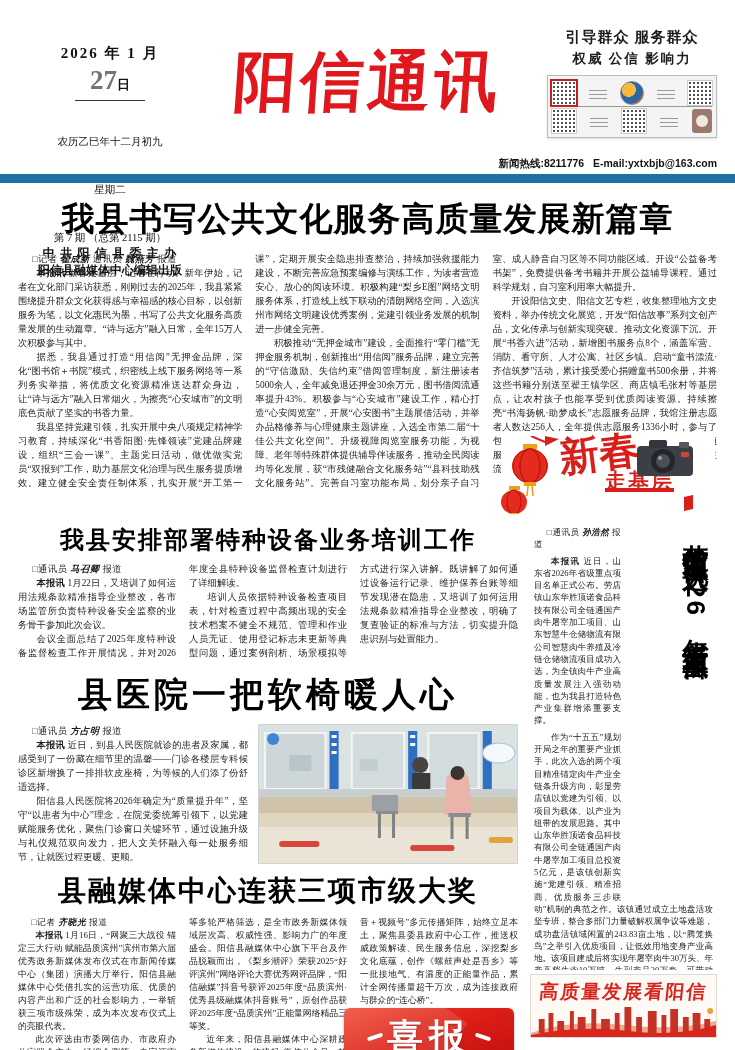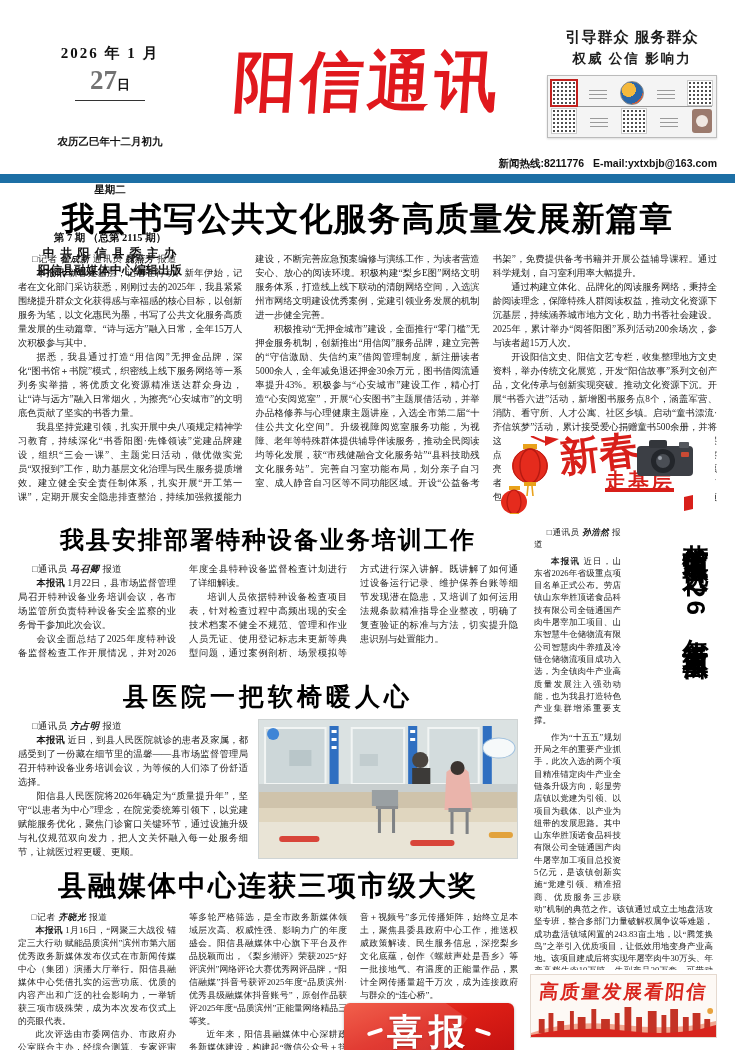--- a/index.html
+++ b/index.html
@@ -5,21 +5,21 @@
   html,body{margin:0;padding:0;background:#ffffff;}
   .page{position:relative;width:735px;height:1050px;background:#fff;overflow:hidden;
         font-family:"Liberation Serif",serif;color:#1c1c1c;}
   
   .masthead{position:relative;height:142px;margin-top:26px;}
   .mh-left{position:absolute;left:30px;top:18px;width:160px;text-align:center;color:#111;}
   .mh-date1{font-size:15px;font-weight:bold;letter-spacing:2px;}
   .mh-day{font-size:13px;font-weight:bold;margin-top:2px;}
   .mh-day b{font-size:27px;color:#737373;font-family:"Liberation Serif",serif;}
   .mh-rule{width:70px;border-top:1.5px solid #333;margin:4px auto 5px;}
-  .mh-small{font-size:10.5px;font-weight:bold;line-height:15px;margin-top:33px;}
+  .mh-small{font-size:10.5px;font-weight:normal;line-height:15px;margin-top:33px;}
   .mh-pub{font-size:12px;font-weight:bold;line-height:17px;margin-top:0;letter-spacing:1px;font-family:"Liberation Sans",sans-serif;}
   .mh-center{position:absolute;left:185px;right:185px;top:6px;text-align:center;}
   .mh-title{font-size:63px;line-height:98px;font-weight:bold;color:#e0181d;
             font-family:"Liberation Sans",sans-serif;letter-spacing:4px;
             transform:skewX(-4deg) scaleY(1.04);}
   .mh-pinyin{font-size:17px;letter-spacing:9px;color:#1a1a1a;margin-top:8px;font-weight:bold;}
   .mh-right{position:absolute;right:18px;top:2px;width:170px;text-align:center;}
   .mh-slogan1{font-size:15px;font-weight:bold;font-family:"Liberation Sans",sans-serif;letter-spacing:1px;}
   .mh-slogan2{font-size:13.5px;font-weight:bold;margin-top:3px;letter-spacing:2px;}
   .qr-panel{margin-top:7px;border:1px solid #bbb;background:#f4f4f4;padding:3px 4px;
@@ -41,21 +41,21 @@
       repeating-linear-gradient(0deg,#9a9a9a 0 1.5px,#f4f4f4 1.5px 4px);}
   .mh-contact{position:absolute;right:0;top:129px;white-space:nowrap;font-size:10.5px;
       font-weight:bold;font-family:"Liberation Sans",sans-serif;color:#111;}
   .blue-bar{height:9px;background:#1d6fa5;margin-top:6px;}
   
   .content{padding:0 18px;}
   .headline{font-family:"Liberation Sans",sans-serif;font-weight:bold;color:#000;
             text-align:center;}
   .h1{font-size:33px;letter-spacing:1px;margin:14px 0 10px;}
   .h2{font-size:24px;letter-spacing:2px;margin:2px 0 6px;}
-  .h3{font-size:25px;letter-spacing:4px;margin:16px 0 6px;}
+  .h3{font-size:34px;letter-spacing:4px;margin:8px 0 6px;}
   .h4{font-size:28px;letter-spacing:2px;margin:8px 0 6px;}
   .body-txt p{margin:0;text-indent:2em;text-align:justify;}
   .byline{text-indent:1.5em !important;letter-spacing:.5px;}
   .byline .nm{font-style:italic;font-weight:bold;}
   .lead{font-weight:bold;}
   .cols3{column-count:3;column-gap:13px;font-size:9.3px;line-height:14px;overflow:hidden;}
   .a1-cols{height:262px;position:relative;}
   
   .xc-badge{position:absolute;right:2px;bottom:-4px;width:214px;height:84px;background:#fff;}
   .xc-lan{position:absolute;}
@@ -154,21 +154,20 @@
   <div class="blue-bar" data-interactable="false"></div>
 
   <div class="content" data-interactable="false">
     <div class="headline h1" data-interactable="false">我县书写公共文化服务高质量发展新篇章</div>
     <div class="body-txt cols3 a1-cols" data-interactable="false">
       <p class="byline" data-interactable="false"><span data-interactable="false">□记者</span> <span class="nm" data-interactable="false">翟成新</span> <span data-interactable="false">通讯员</span> <span class="nm" data-interactable="false">魏燕芳</span> <span data-interactable="false">报道</span></p>
       <p data-interactable="false"><span class="lead" data-interactable="false">本报讯</span> <span data-interactable="false">新春走基层，记者在行动。新年伊始，记者在文化部门采访获悉，刚刚过去的2025年，我县紧紧围绕提升群众文化获得感与幸福感的核心目标，以创新服务为笔，以文化惠民为墨，书写了公共文化服务高质量发展的生动篇章。“诗与远方”融入日常，全年15万人次积极参与其中。</span></p>
       <p data-interactable="false">据悉，我县通过打造“用信阅”无押金品牌，深化“图书馆＋书院”模式，织密线上线下服务网络等一系列务实举措，将优质文化资源精准送达群众身边，让“诗与远方”融入日常烟火，为擦亮“心安城市”的文明底色贡献了坚实的书香力量。</p>
       <p data-interactable="false">我县坚持党建引领，扎实开展中央八项规定精神学习教育，持续深化“书香阳图·先锋领读”党建品牌建设，组织“三会一课”、主题党日活动，做优做实党员“双报到”工作，助力基层文化治理与民生服务提质增效。建立健全安全责任制体系，扎实开展“开工第一课”，定期开展安全隐患排查整治，持续加强救援能力建设，不断完善应急预案编修与演练工作，为读者营造安心、放心的阅读环境。积极构建“梨乡E图”网络文明服务体系，打造线上线下联动的清朗网络空间，入选滨州市网络文明建设优秀案例，党建引领业务发展的机制进一步健全完善。</p>
       <p data-interactable="false">积极推动“无押金城市”建设，全面推行“零门槛”无押金服务机制，创新推出“用信阅”服务品牌，建立完善的“守信激励、失信约束”借阅管理制度，新注册读者5000余人，全年减免退还押金30余万元，图书借阅流通率提升43%。积极参与“心安城市”建设工作，精心打造“心安阅览室”，开展“心安图书”主题展借活动，并举办品格修养与心理健康主题讲座，入选全市第二届“十佳公共文化空间”。升级视障阅览室服务功能，为视障、老年等特殊群体提供辅导伴读服务，推动全民阅读均等化发展，获“市残健融合文化服务站”“县科技助残文化服务站”。完善自习室功能布局，划分亲子自习室、成人静音自习区等不同功能区域。开设“公益备考书架”，免费提供备考书籍并开展公益辅导课程。通过科学规划，自习室利用率大幅提升。</p>
-      <p data-interactable="false">通过构建立体化、品牌化的阅读服务网络，秉持全龄阅读理念，保障特殊人群阅读权益，推动文化资源下沉基层，持续涵养城市地方文化，助力书香社会建设。2025年，累计举办“阅答阳图”系列活动200余场次，参与读者超15万人次。</p>
       <p data-interactable="false">开设阳信文史、阳信文艺专栏，收集整理地方文史资料，举办传统文化展览，开发“阳信故事”系列文创产品，文化传承与创新实现突破。推动文化资源下沉。开展“书香六进”活动，新增图书服务点8个，涵盖军营、消防、看守所、人才公寓、社区乡镇。启动“童书漂流·齐信筑梦”活动，累计接受爱心捐赠童书500余册，并将这些书籍分别送至翟王镇学区、商店镇毛张村等基层点，让农村孩子也能享受到优质阅读资源。持续擦亮“书海扬帆·助梦成长”志愿服务品牌，我馆注册志愿者人数达256人，全年提供志愿服务1336小时，参与了包括图书整理、阅读指导、参考咨询、活动策划等多项服务工作，已成为阅读推广的重要力量。被县级以上主流媒体报道164次，省级以上媒体报道42次。</p>
 
       <div class="xc-badge" data-interactable="false">
         <svg class="xc-lan" style="left:0;top:2px;" width="58" height="82" viewBox="0 0 58 82" data-interactable="false">
           <line x1="30" y1="0" x2="44" y2="6" stroke="#d81f1a" stroke-width="2"></line>
           <polygon points="44,0 58,3 44,10" fill="#d81f1a"></polygon>
           <rect x="22" y="8" width="14" height="5" fill="#e9a21b"></rect>
           <ellipse cx="29" cy="30" rx="18" ry="17" fill="#e52b1d"></ellipse>
           <ellipse cx="29" cy="30" rx="10" ry="17" fill="none" stroke="#b71a12" stroke-width="1.4"></ellipse>
           <ellipse cx="29" cy="30" rx="17" ry="17" fill="none" stroke="#b71a12" stroke-width="1"></ellipse>
@@ -197,32 +196,32 @@
   </div>
 
   <div class="main-row" data-interactable="false">
 
     <div class="left-col" data-interactable="false">
 
       <div data-interactable="false">
         <div class="headline h2" data-interactable="false">我县安排部署特种设备业务培训工作</div>
         <div class="body-txt cols3 a2-cols" data-interactable="false">
           <p class="byline" data-interactable="false"><span data-interactable="false">□通讯员</span> <span class="nm" data-interactable="false">马召卿</span> <span data-interactable="false">报道</span></p>
-          <p data-interactable="false"><span class="lead" data-interactable="false">本报讯</span> <span data-interactable="false">1月22日，县市场监督管理局召开特种设备业务培训会议，各市场监管所负责特种设备安全监察的业务骨干参加此次会议。</span></p>
+          <p data-interactable="false"><span class="lead" data-interactable="false">本报讯</span> <span data-interactable="false">1月22日，又培训了如何运用法规条款精准指导企业整改，各市场监管所负责特种设备安全监察的业务骨干参加此次会议。</span></p>
           <p data-interactable="false">会议全面总结了2025年度特种设备监督检查工作开展情况，并对2026年度全县特种设备监督检查计划进行了详细解读。</p>
           <p data-interactable="false">培训人员依据特种设备检查项目表，针对检查过程中高频出现的安全技术档案不健全不规范、管理和作业人员无证、使用登记标志未更新等典型问题，通过案例剖析、场景模拟等方式进行深入讲解。既讲解了如何通过设备运行记录、维护保养台账等细节发现潜在隐患，又培训了如何运用法规条款精准指导企业整改，明确了复查验证的标准与方法，切实提升隐患识别与处置能力。</p>
         </div>
       </div>
 
       <div data-interactable="false">
         <div class="headline h3" data-interactable="false">县医院一把软椅暖人心</div>
         <div class="a3-row" data-interactable="false">
           <div class="a3-text body-txt" data-interactable="false">
             <p class="byline" data-interactable="false"><span data-interactable="false">□通讯员</span> <span class="nm" data-interactable="false">方占明</span> <span data-interactable="false">报道</span></p>
-            <p data-interactable="false"><span class="lead" data-interactable="false">本报讯</span> <span data-interactable="false">近日，到县人民医院就诊的患者及家属，都感受到了一份藏在细节里的温馨——县市场监督管理局召开特种设备业务培训会议，为等候的人们添了份舒适选择。</span></p>
+            <p data-interactable="false"><span class="lead" data-interactable="false">本报讯</span> <span data-interactable="false">近日，到县人民医院就诊的患者及家属，都感受到了一份藏在细节里的温馨——门诊各楼层专科候诊区新增换了一排排软皮座椅，为等候的人们添了份舒适选择。</span></p>
             <p data-interactable="false">阳信县人民医院将2026年确定为“质量提升年”，坚守“以患者为中心”理念，在院党委统筹引领下，以党建赋能服务优化，聚焦门诊窗口关键环节，通过设施升级与礼仪规范双向发力，把人文关怀融入每一处服务细节，让就医过程更暖、更顺。</p>
           </div>
           <div class="a3-photo" data-interactable="false">
             <svg width="100%" height="100%" viewBox="0 0 256 138" preserveAspectRatio="none" data-interactable="false">
               <rect width="256" height="138" fill="#e7ebe9"></rect>
               <rect y="0" width="256" height="78" fill="#dbe2e2"></rect>
               <rect x="6" y="8" width="60" height="56" fill="#cdd7d9" stroke="#f2f5f4" stroke-width="2"></rect>
               <rect x="92" y="8" width="52" height="56" fill="#d3dcdd" stroke="#f2f5f4" stroke-width="2"></rect>
               <rect x="168" y="8" width="50" height="56" fill="#d3dcdd" stroke="#f2f5f4" stroke-width="2"></rect>
               <circle cx="14" cy="14" r="6" fill="#3f85d6"></circle>

